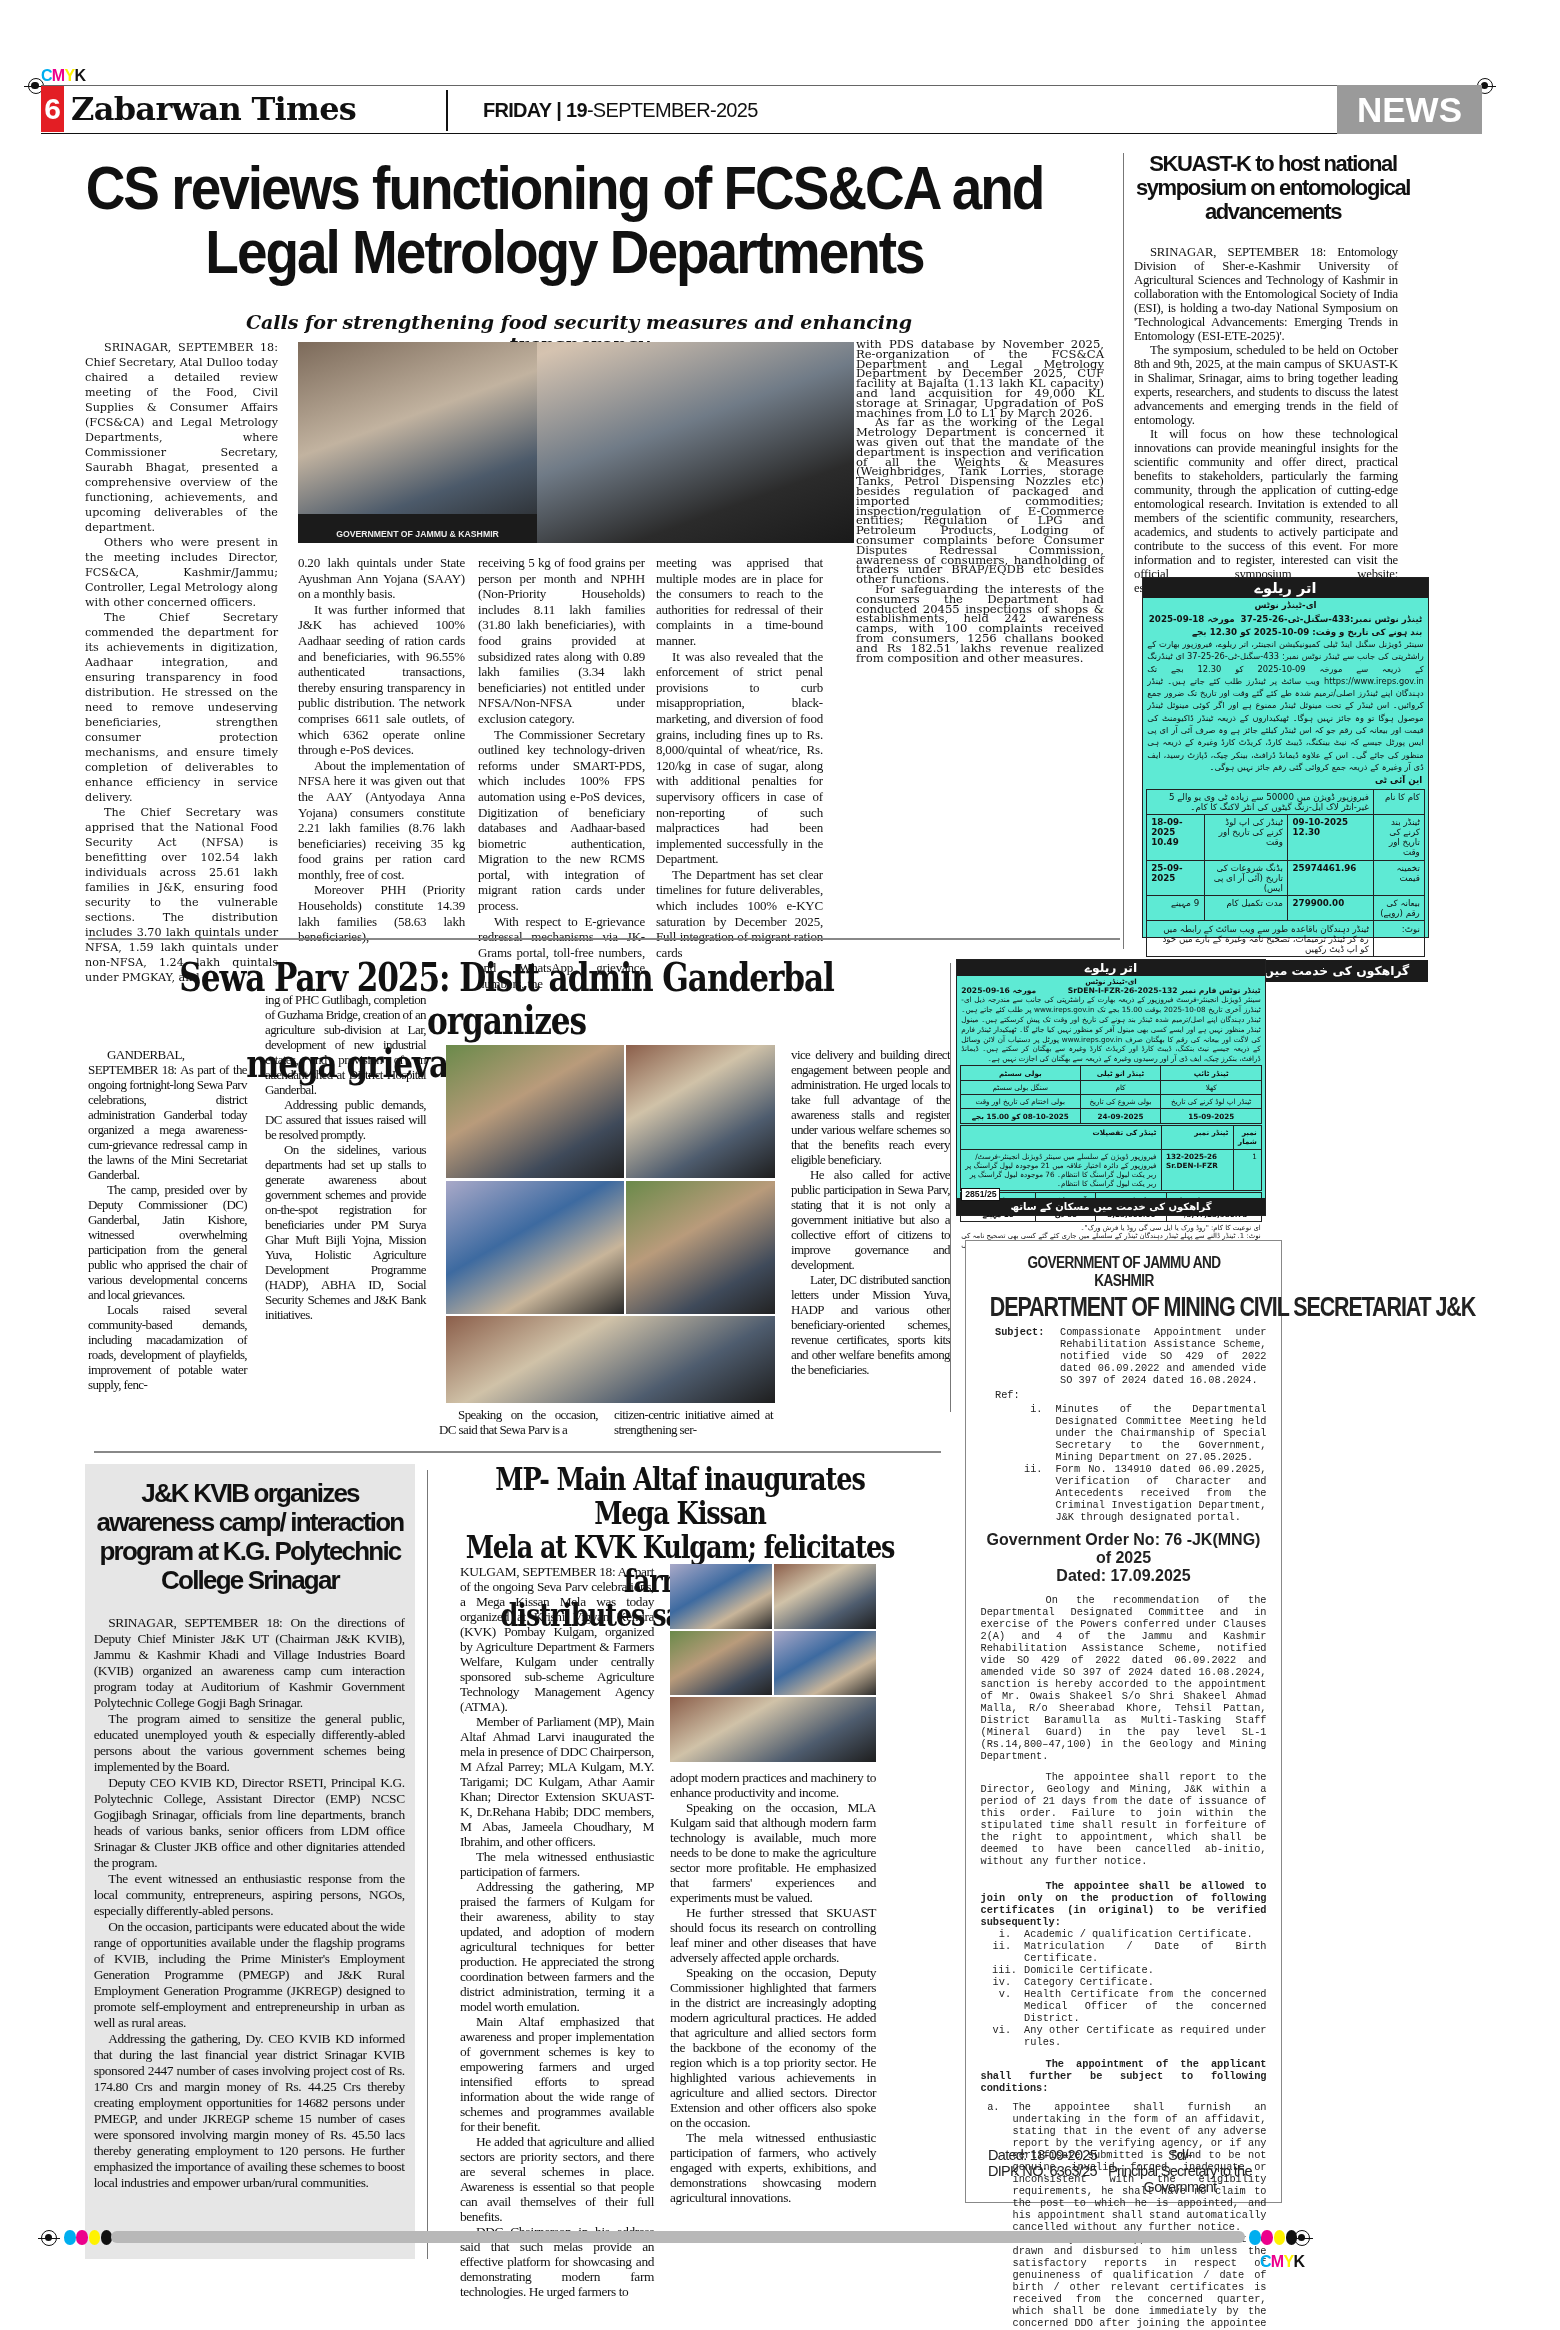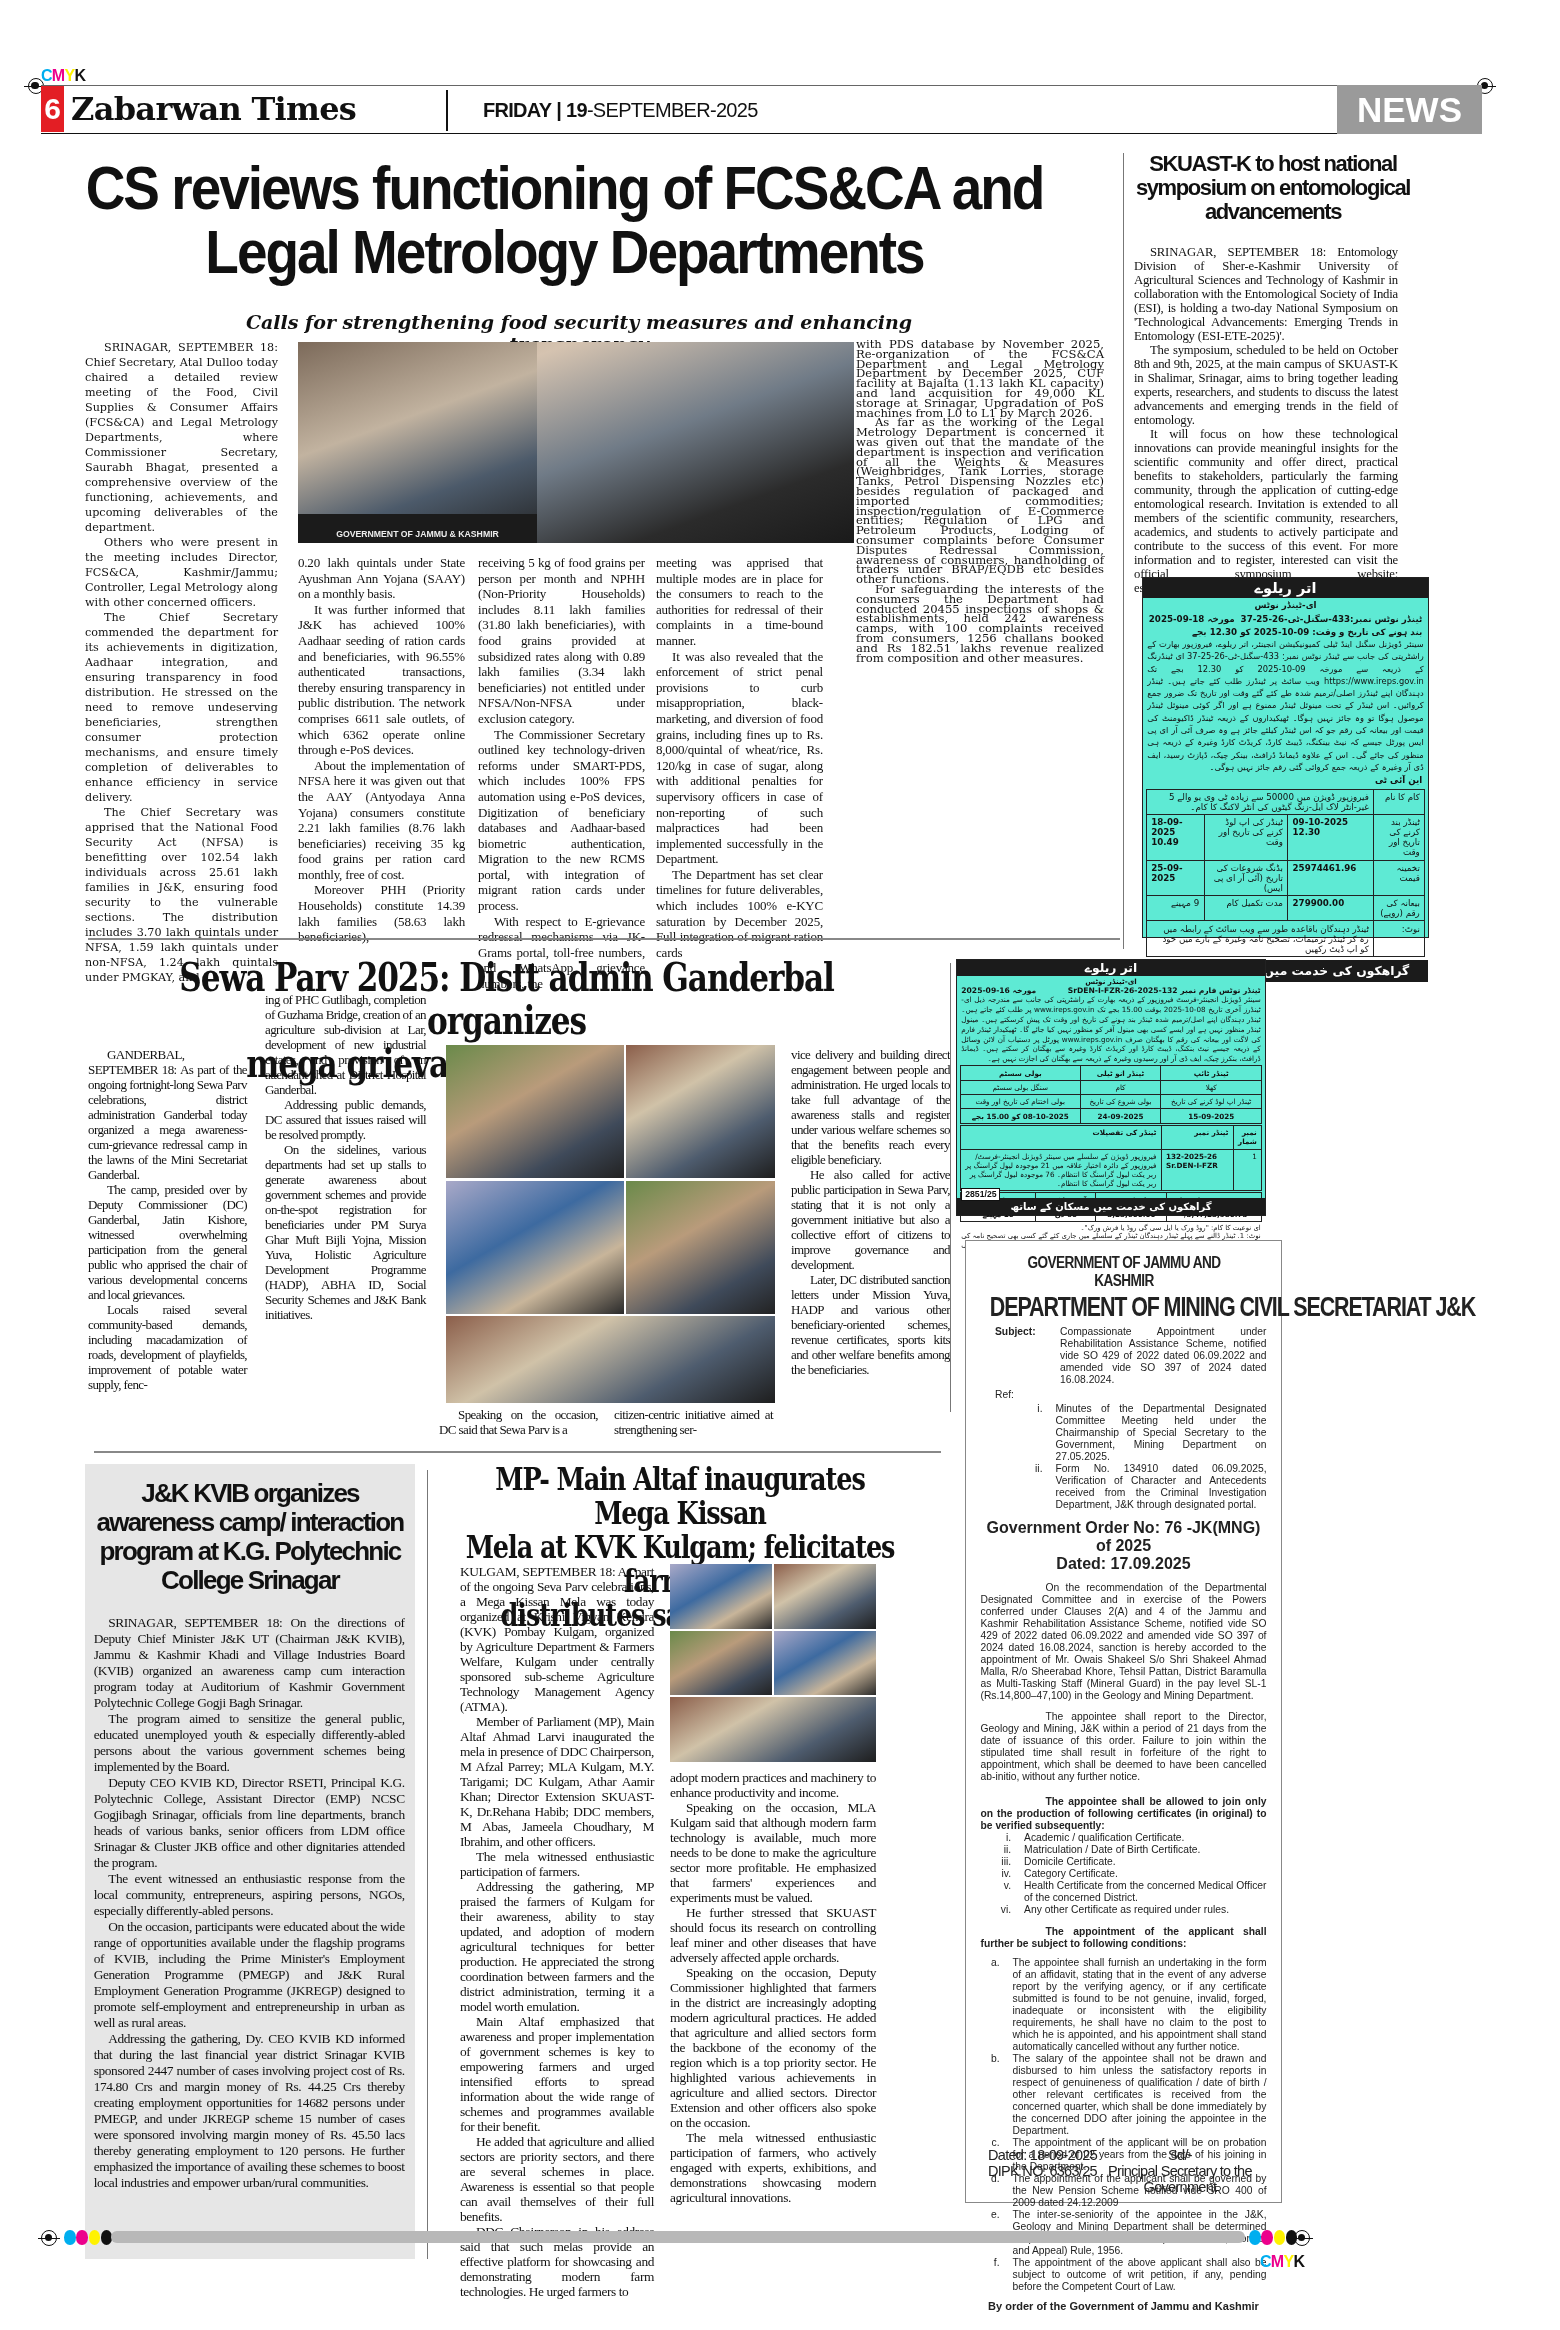--- a/index.html
+++ b/index.html
@@ -56,21 +56,21 @@
   .ad-footer { background: #1b1b1b; color: #fff; font-weight: bold; text-align: center; font-size: 12.3px; height: 22px; line-height: 22px; position: relative; }
   .ad-code { position: absolute; left: 4.3px; top: 2.2px; background: #fff; color: #111; border: 1.4px solid #111; font-size: 10px; line-height: 14.5px; padding: 0 2.9px; direction: ltr; font-family: "Liberation Sans", sans-serif; }
 
   
   .grey-box { background: #e6e6e6; }
 
   
   .gov-box { border: 1.4px solid #888; background: #fff; font-family: "Liberation Sans", sans-serif; color: #222; }
   .gov-top { text-align: center; font-weight: bold; font-size: 16px; letter-spacing: -0.7px; transform: scaleX(0.85); }
   .gov-dept { text-align: center; font-weight: 900; font-size: 27.5px; letter-spacing: -1.4px; transform: scaleX(0.78); white-space: nowrap; }
-  .gov-text { font-size: 10.3px; line-height: 12px; text-align: justify; }
+  .gov-text { font-size: 10.3px; line-height: 12px; text-align: justify; font-family: Liberation Mono, monospace; }
   .gov-text .lbl { font-weight: bold; }
   .gov-order { text-align: center; font-weight: bold; font-size: 16px; }
   .gov-list { list-style: none; }
   .gov-list li { display: flex; gap: 13px; }
   .gov-list li .mk { width: 19px; text-align: right; flex: none; }
   .gov-sign { font-weight: normal; font-size: 14.5px; letter-spacing: -0.7px; }
 
   
   .footer-bar { height: 11.6px; background: #b8b8b8; border-radius: 5.8px; }
   .dot { width: 11.6px; height: 14.5px; border-radius: 50%; }

